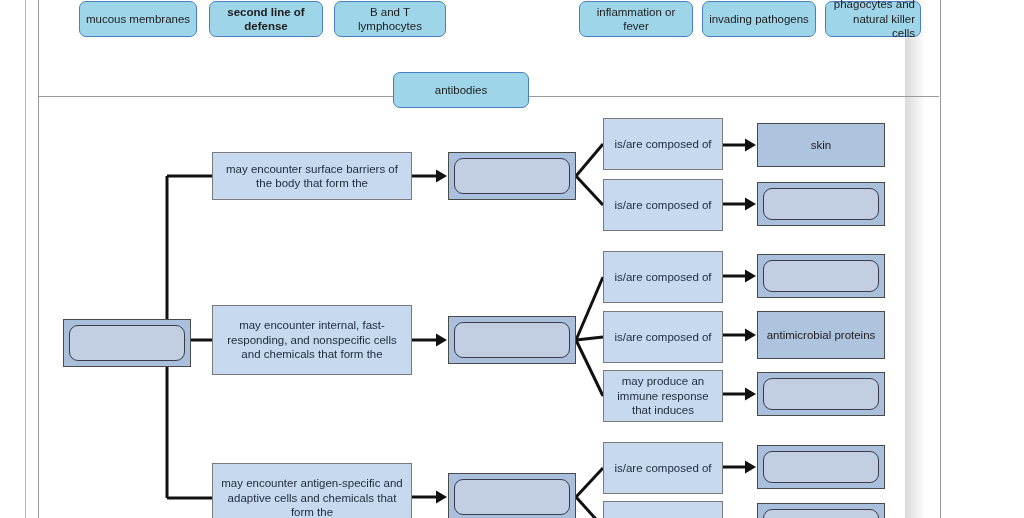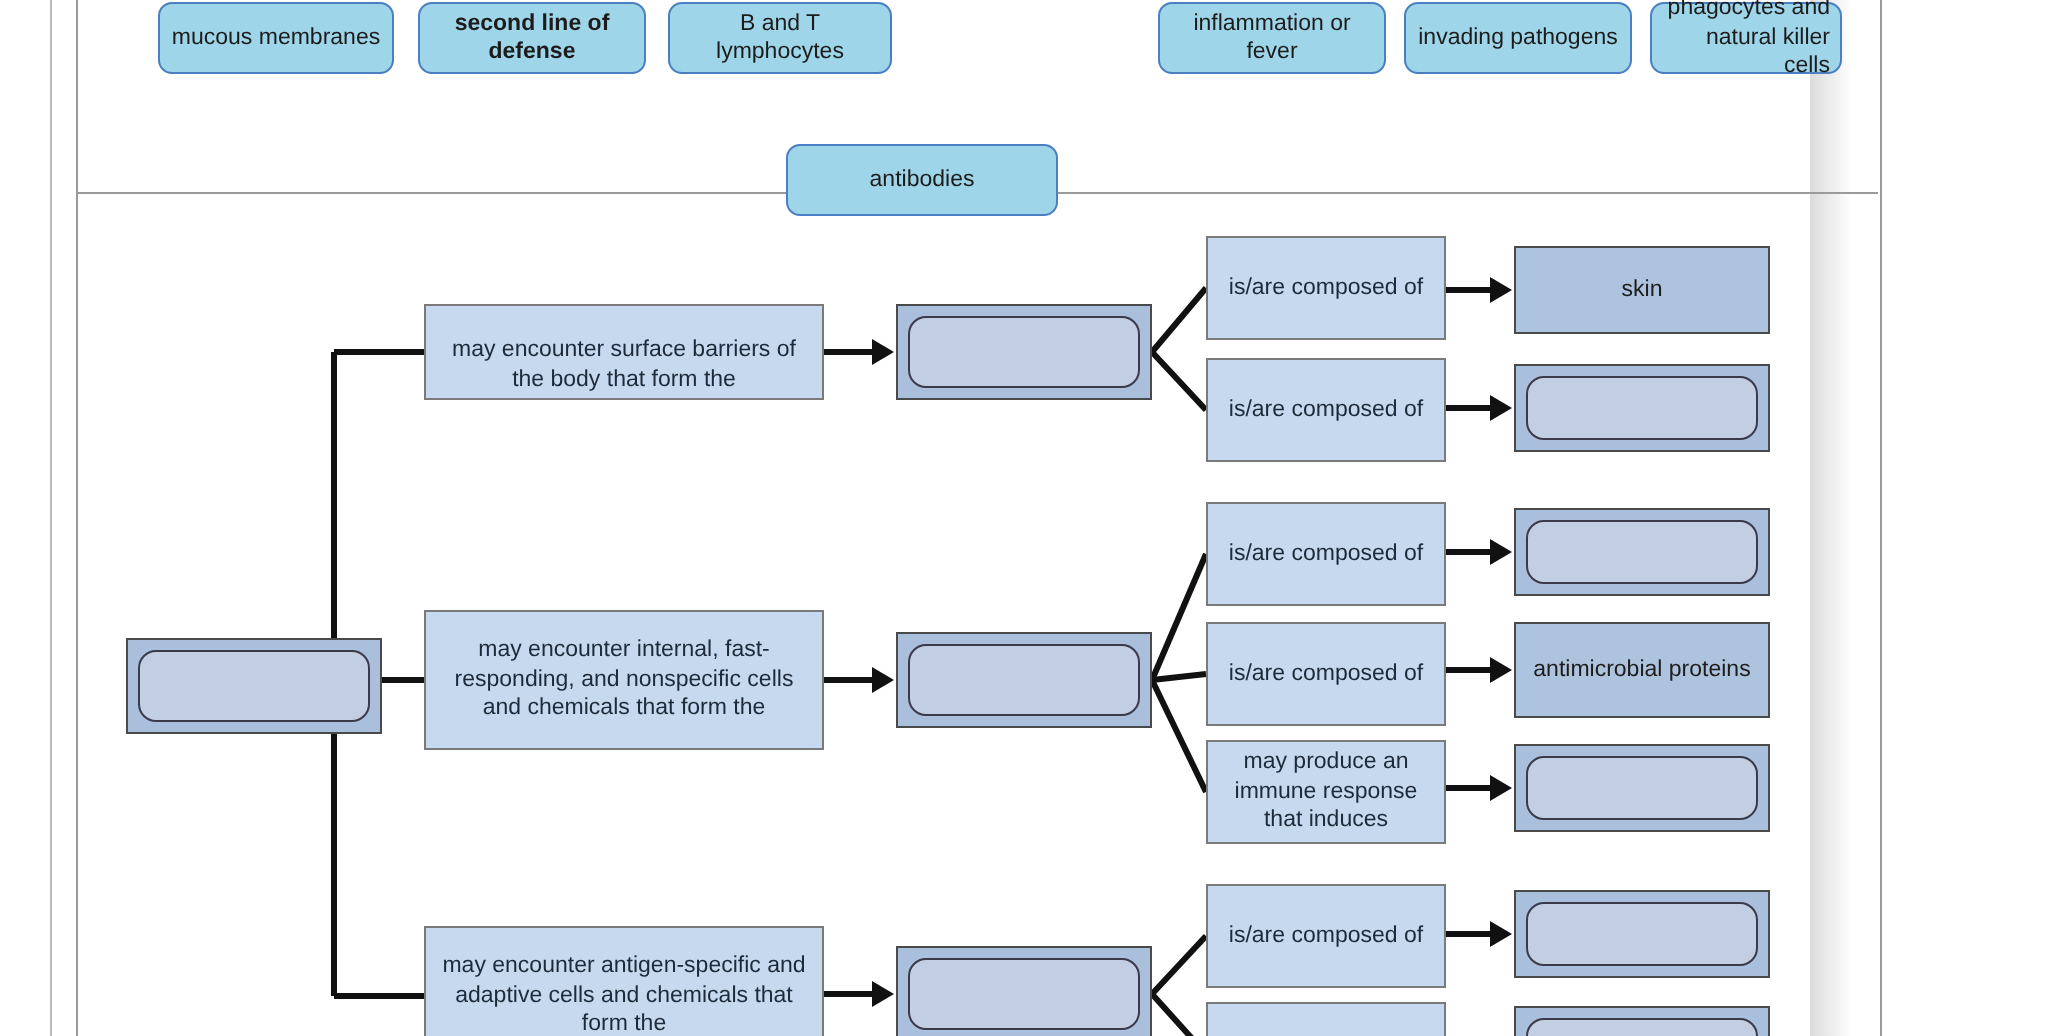--- a/index.html
+++ b/index.html
@@ -192,21 +192,21 @@
         <line x1="684" y1="370" x2="707" y2="370"></line>
         <polygon points="717,370 706,363.5 706,376.5"></polygon>
         <line x1="537" y1="400" x2="564" y2="430"></line>
         <line x1="684" y1="428" x2="707" y2="428"></line>
         <polygon points="717,428 706,421.5 706,434.5"></polygon>
         <line x1="152" y1="246" x2="128" y2="246"></line>
       </svg>
   <div class="node slot" style="left: 24px; top: 222px; width: 128px; height: 48px;">
         <div class="slot-inner"></div>
       </div>
-      <div class="node prompt" style="left: 173px; top: 55px; width: 200px; height: 48px; align-items: flex-end;">
+      <div class="node prompt" style="left: 173px; top: 55px; width: 200px; height: 48px;">
         <span>may encounter surface barriers of the body that form the</span>
       </div>
       <div class="node slot" style="left: 409px; top: 55px; width: 128px; height: 48px;">
         <div class="slot-inner"></div>
       </div>
       <div class="node prompt" style="left: 564px; top: 21px; width: 120px; height: 52px;">
         <span>is/are composed of</span>
       </div>
       <div class="node filled" style="left: 718px; top: 26px; width: 128px; height: 44px; justify-content: center;">
         <span>skin</span>

